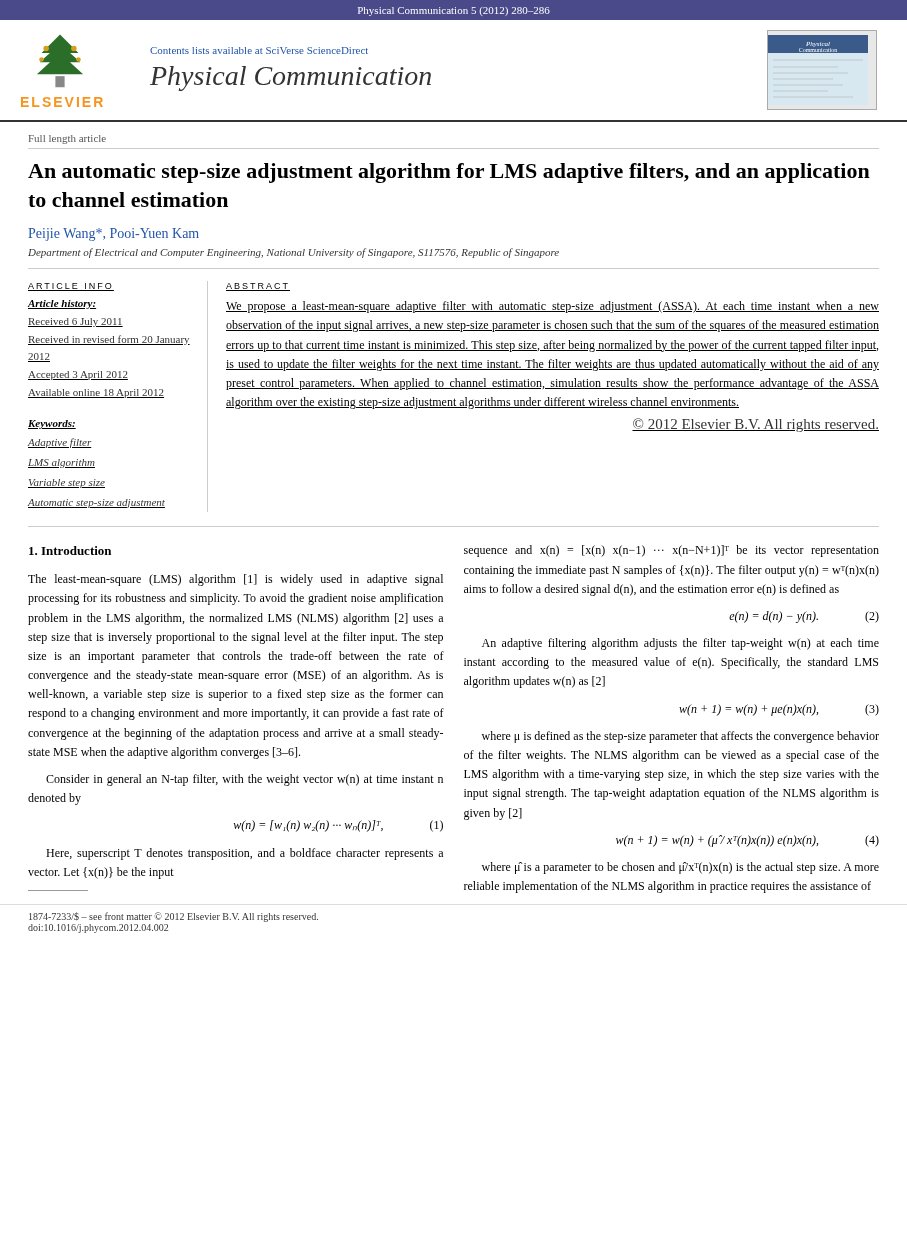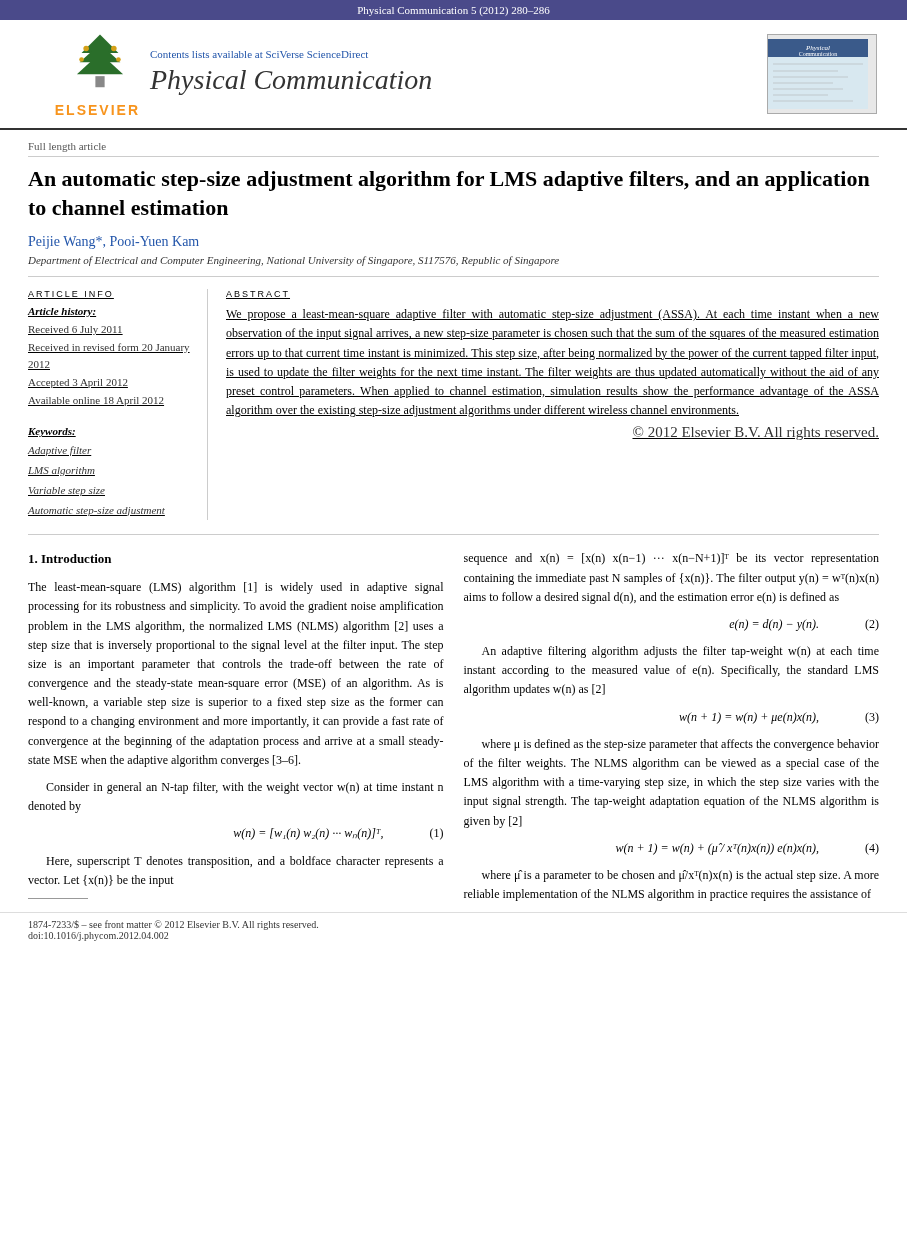--- a/index.html
+++ b/index.html
@@ -29,22 +29,21 @@
       align-items: center;
       justify-content: space-between;
       gap: 10px;
     }
     .journal-header-left {
       width: 120px;
     }
     .elsevier-logo {
       display: flex;
       flex-direction: column;
-      align-items: flex-end;
-      gap: 8px;
+      align-items: flex-start;
     }
     .elsevier-tree {
       width: 80px;
       height: 60px;
     }
     .elsevier-text {
       font-family: Arial, sans-serif;
       font-size: 14px;
       color: #f7941d;
       font-weight: bold;

